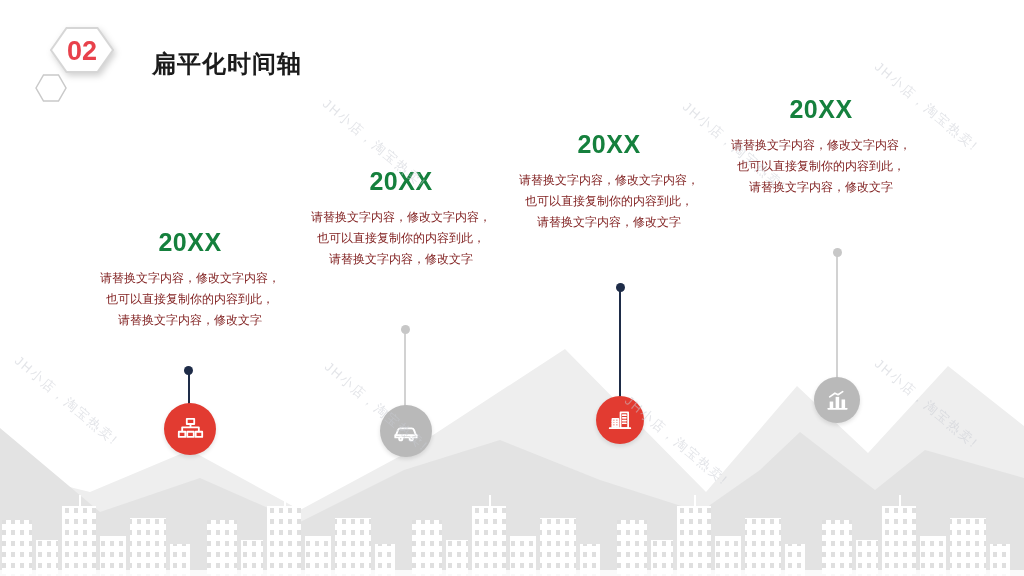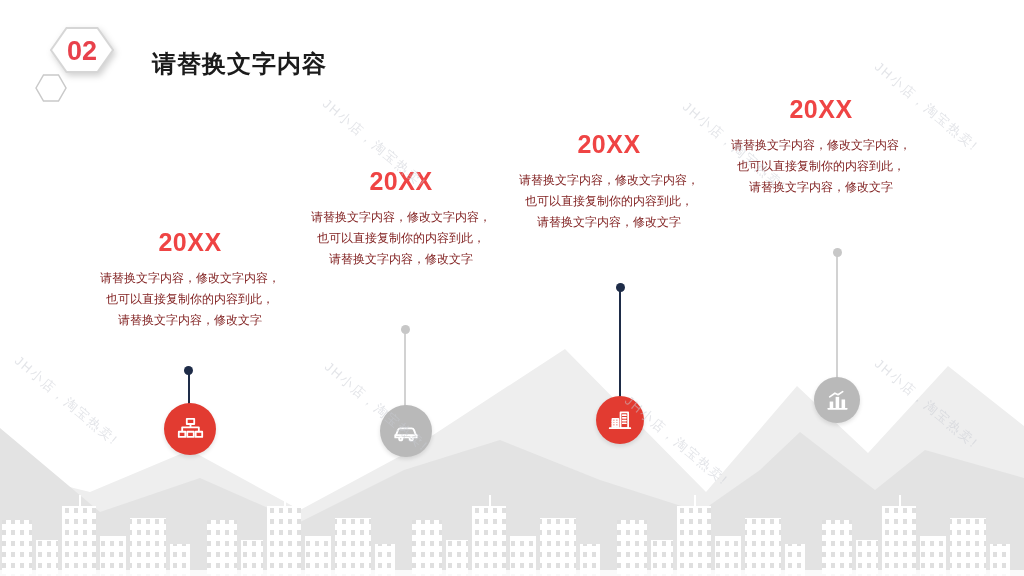--- a/index.html
+++ b/index.html
@@ -12,21 +12,21 @@
 
   
   .hexwrap{position:absolute;left:30px;top:20px;z-index:3;}
   .big-hex{filter:drop-shadow(2px 3px 3px rgba(0,0,0,.18));}
   .badge-num{font-size:27px;font-weight:bold;fill:#e8414b;}
   .page-title{position:absolute;left:152px;top:48px;font-size:24px;font-weight:bold;
               color:#1b1b1b;letter-spacing:1px;z-index:3;}
 
   
   .tl-text{position:absolute;width:240px;text-align:center;transform:translateX(-50%);z-index:2;}
-  .tl-year{font-size:25px;font-weight:bold;color:#ef4444;margin-bottom:11px;letter-spacing:.5px;}
+  .tl-year{font-size:25px;font-weight:bold;color:#15803d;margin-bottom:11px;letter-spacing:.5px;}
   .tl-desc-line{font-size:12px;color:#7f1d1d;line-height:21px;white-space:nowrap;}
   .i1{left:190px;top:228px;} .i2{left:401px;top:167px;}
   .i3{left:609px;top:130px;} .i4{left:821px;top:95px;}
 
   
   .tl-dot{position:absolute;width:9px;height:9px;border-radius:50%;z-index:2;}
   .tl-stem{position:absolute;width:2px;z-index:1;}
   .tl-circle{position:absolute;border-radius:50%;display:flex;align-items:center;
              justify-content:center;z-index:2;box-shadow:0 2px 4px rgba(0,0,0,.12);}
   .navy{background:#1e2c48;} .grayline{background:#d2d2d2;}
@@ -91,21 +91,21 @@
     </g>
   </svg>
 
   <div class="hexwrap">
     <svg width="130" height="120" viewBox="0 0 130 120">
       <polygon class="big-hex" points="21,30 36.5,8 67.5,8 83,30 67.5,52 36.5,52" fill="#ffffff" stroke="#d6d6d6" stroke-width="2"></polygon>
       <polygon points="6,68 13.5,55 28.5,55 36,68 28.5,81 13.5,81" fill="none" stroke="#c9c9c9" stroke-width="1.5"></polygon>
       <text x="52" y="40" text-anchor="middle" class="badge-num">02</text>
     </svg>
   </div>
-  <div class="page-title">请替换文字内容</div>
+  <div class="page-title">扁平化时间轴</div>
 
   <div class="tl-text i1">
     <div class="tl-year">20XX</div>
     <div class="tl-desc-line">请替换文字内容，修改文字内容，</div>
     <div class="tl-desc-line">也可以直接复制你的内容到此，</div>
     <div class="tl-desc-line">请替换文字内容，修改文字</div>
   </div>
   <div class="tl-dot reddot d1"></div>
   <div class="tl-stem navy s1"></div>
   <div class="tl-circle redcircle c1">

